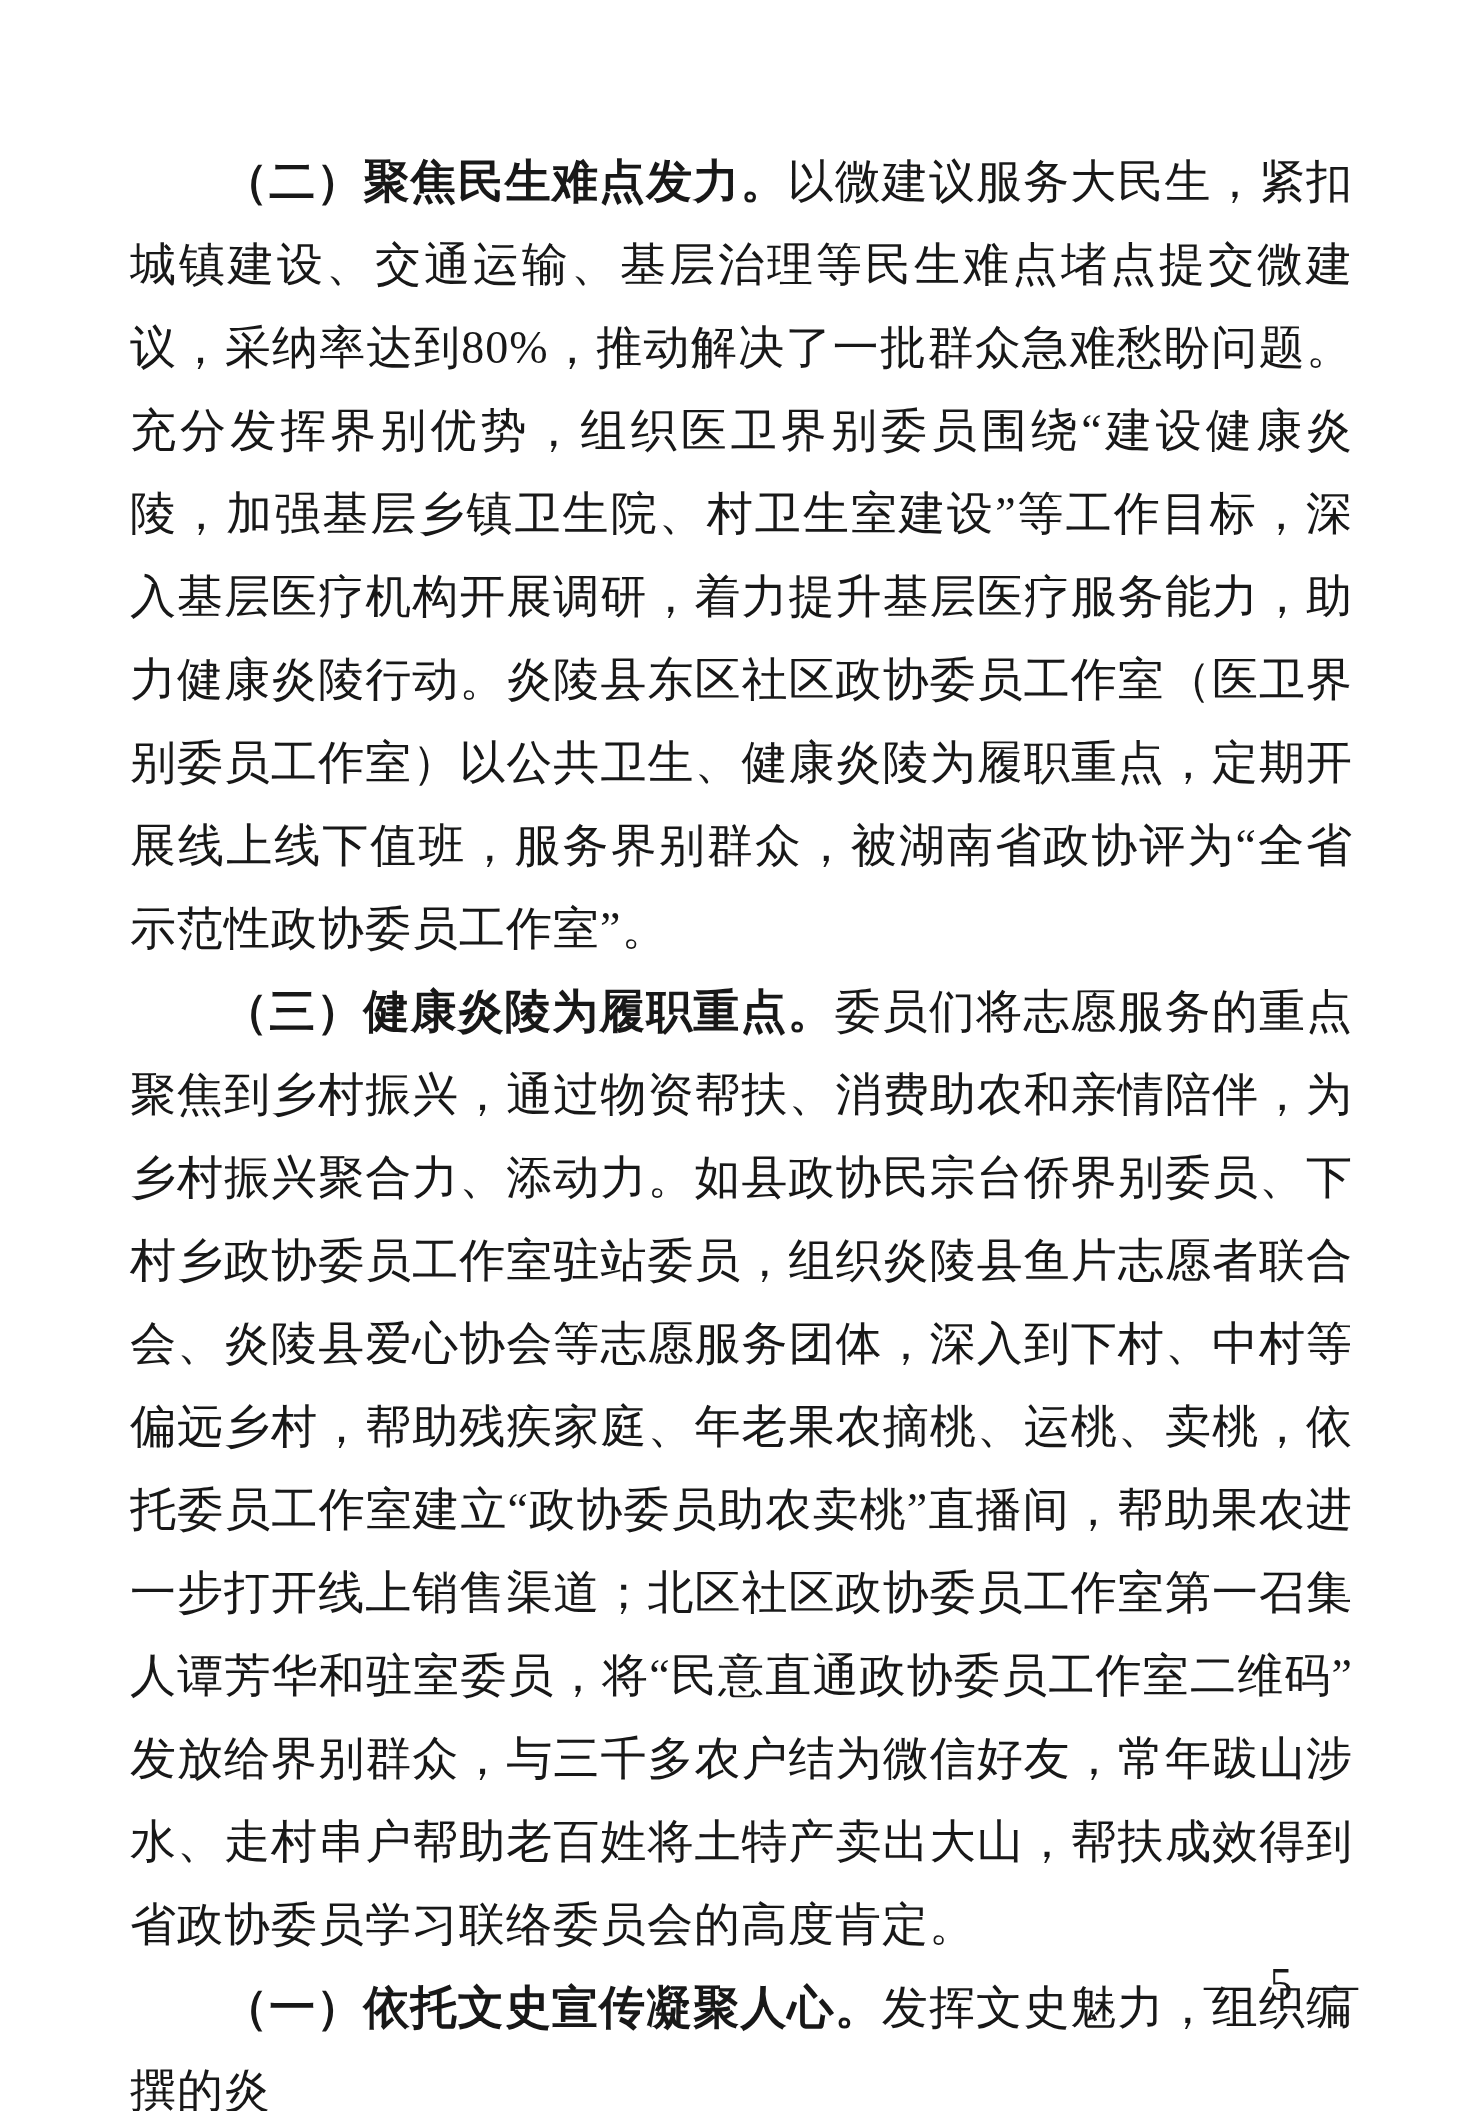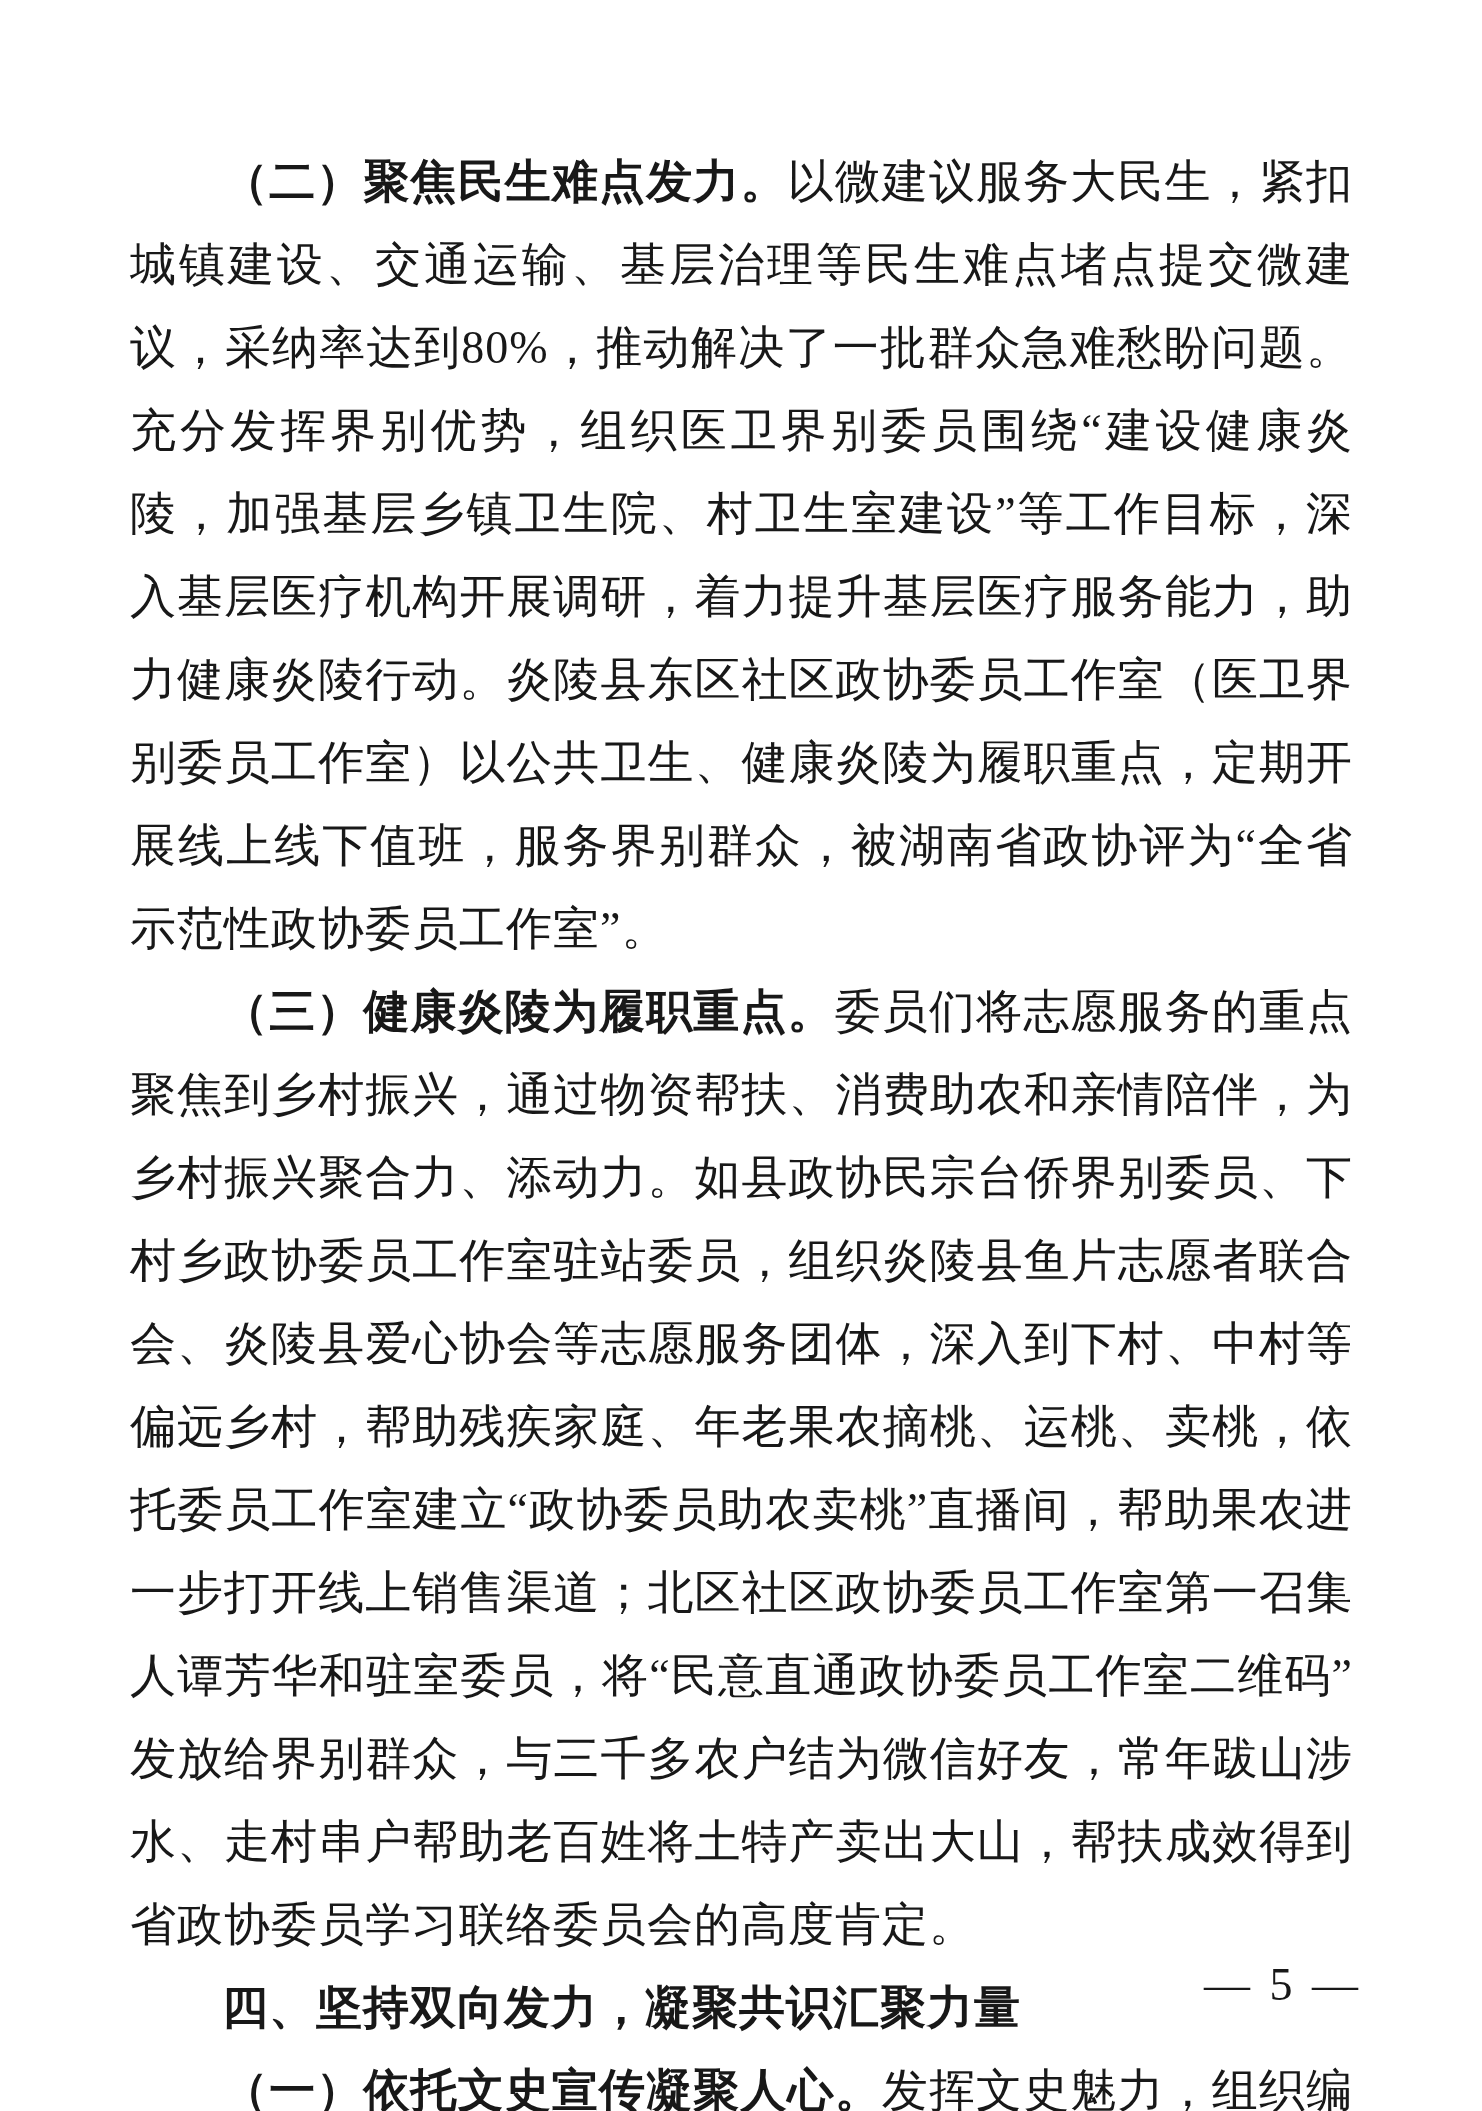--- a/index.html
+++ b/index.html
@@ -65,20 +65,19 @@
 </head>
 <body>
 
 <div class="page">
   <div class="content">
 
     <p class="body-para"><span class="subhead">（二）聚焦民生难点发力。</span><span>以微建议服务大民生，紧扣城镇建设、交通运输、基层治理等民生难点堵点提交微建议，采纳率达到80%，推动解决了一批群众急难愁盼问题。充分发挥界别优势，组织医卫界别委员围绕“建设健康炎陵，加强基层乡镇卫生院、村卫生室建设”等工作目标，深入基层医疗机构开展调研，着力提升基层医疗服务能力，助力健康炎陵行动。炎陵县东区社区政协委员工作室（医卫界别委员工作室）以公共卫生、健康炎陵为履职重点，定期开展线上线下值班，服务界别群众，被湖南省政协评为“全省示范性政协委员工作室”。</span></p>
 
     <p class="body-para"><span class="subhead">（三）健康炎陵为履职重点。</span><span>委员们将志愿服务的重点聚焦到乡村振兴，通过物资帮扶、消费助农和亲情陪伴，为乡村振兴聚合力、添动力。如县政协民宗台侨界别委员、下村乡政协委员工作室驻站委员，组织炎陵县鱼片志愿者联合会、炎陵县爱心协会等志愿服务团体，深入到下村、中村等偏远乡村，帮助残疾家庭、年老果农摘桃、运桃、卖桃，依托委员工作室建立“政协委员助农卖桃”直播间，帮助果农进一步打开线上销售渠道；北区社区政协委员工作室第一召集人谭芳华和驻室委员，将“民意直通政协委员工作室二维码”发放给界别群众，与三千多农户结为微信好友，常年跋山涉水、走村串户帮助老百姓将土特产卖出大山，帮扶成效得到省政协委员学习联络委员会的高度肯定。</span></p>
 
-    <h2 class="section-heading">四、坚持双向发力，凝聚共识汇聚力量</h2>
 
     <p class="body-para"><span class="subhead">（一）依托文史宣传凝聚人心。</span><span>发挥文史魅力，组织编撰的炎</span></p>
 
   </div>
 
   <div class="page-number">— 5 —</div>
 </div>
 
 </body></html>

